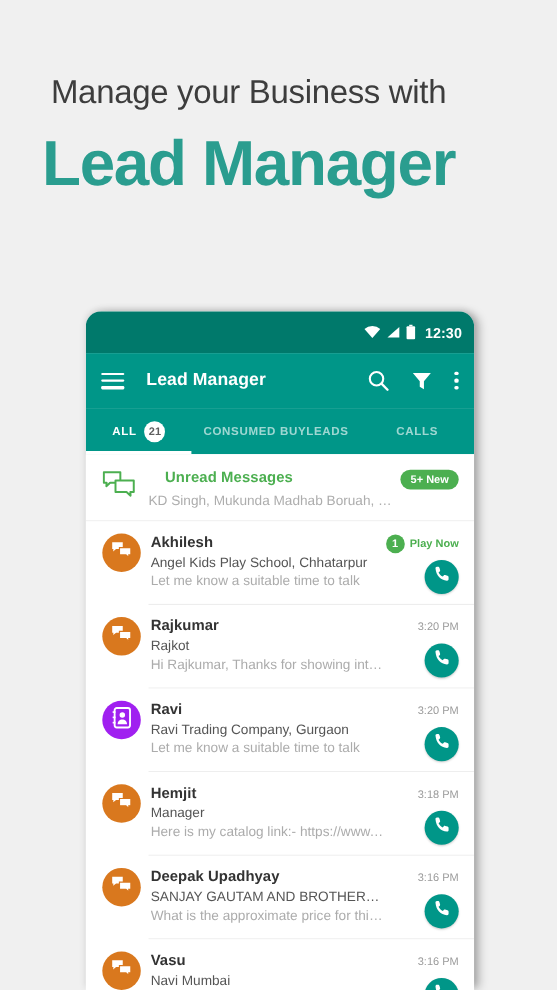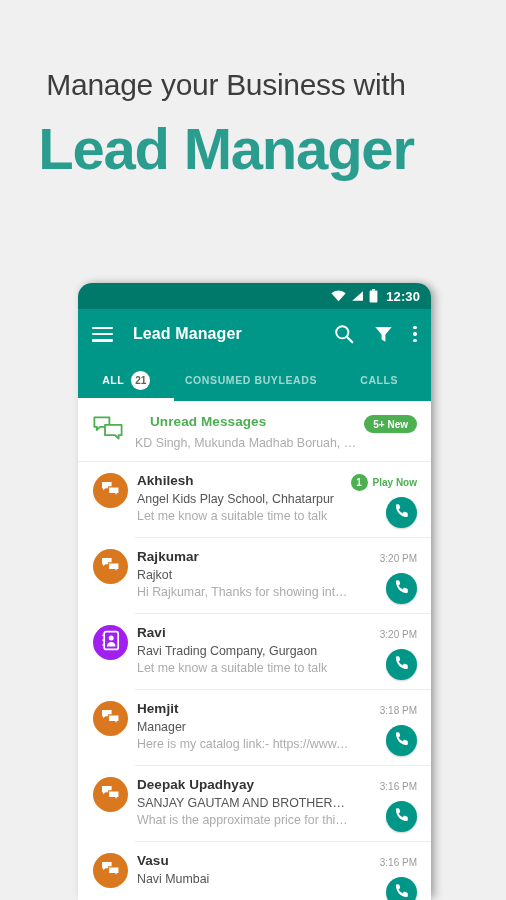--- a/index.html
+++ b/index.html
@@ -48,21 +48,21 @@
     width: 353px;
     height: 617px;
     border-radius: 14px 14px 0 0;
     overflow: hidden;
     background: #fff;
     box-shadow: 6px 0 9px -2px rgba(0,0,0,0.28), 0 -2px 6px rgba(0,0,0,0.10);
   }
 
   
   .statusbar {
-    height: 26px;
+    height: 38px;
     background: #00796b;
     display: flex;
     align-items: center;
     justify-content: flex-end;
     padding: 0 11px 0 0;
     gap: 5px;
   }
   .sb-clock {
     color: #fff;
     font-size: 13px;

